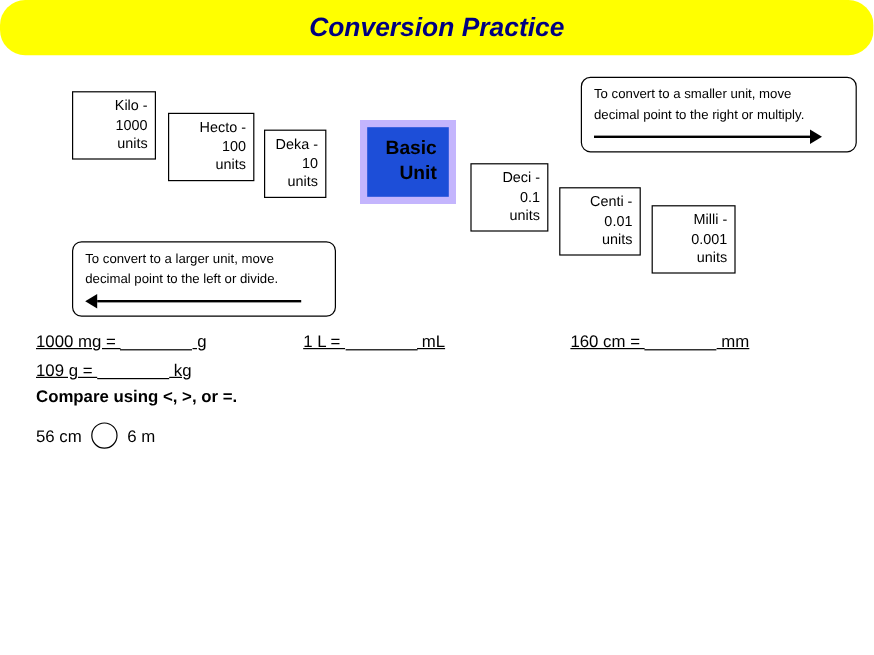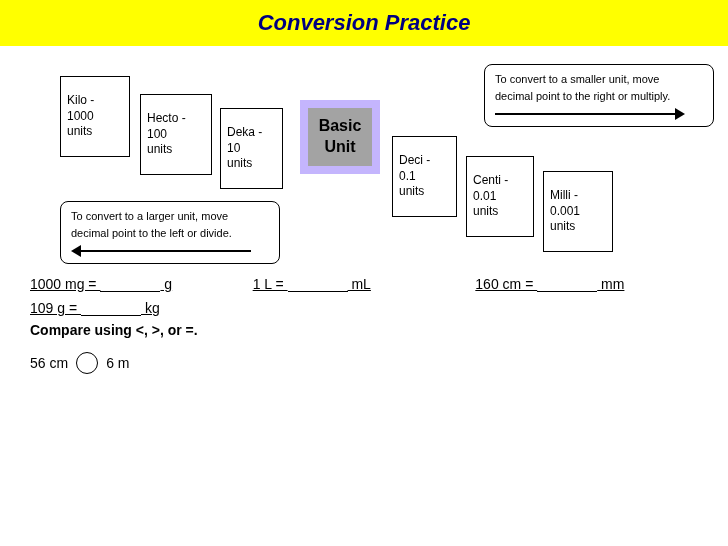--- a/index.html
+++ b/index.html
@@ -13,45 +13,46 @@
     }
 
     .page-title {
       background: #ffff00;
       text-align: center;
       padding: 10px 16px;
       font-size: 22px;
       font-weight: bold;
       color: #000080;
       font-style: italic;
+      border-radius: 21px;
     }
 
     .diagram-area {
       position: relative;
       width: 100%;
       height: 220px;
       padding: 10px 20px;
     }
 
     
     .unit-box {
       position: absolute;
       border: 1px solid #000;
       background: #fff;
-      text-align: left;
+      text-align: right;
       font-size: 12px;
-      padding: 16px 6px;
+      padding: 4px 6px;
       line-height: 1.3;
     }
 
     .basic-unit-box {
       position: absolute;
-      border: 8px solid #c4b5fd;
-      background: #a3a3a3;
-      text-align: center;
+      border: 6px solid #c4b5fd;
+      background: #1d4ed8;
+      text-align: right;
       font-size: 16px;
       font-weight: bold;
       padding: 8px 10px;
       line-height: 1.3;
     }
 
     .note-box {
       position: absolute;
       border: 1px solid #000;
       border-radius: 8px;
@@ -138,21 +139,21 @@
 1000
 units</span>
   </div>
 
   <div class="unit-box" style="left:140px; top:48px; width:72px;">
     <span style="white-space:pre-line;">Hecto -
 100
 units</span>
   </div>
 
-  <div class="unit-box" style="left:220px; top:62px; width:63px;">
+  <div class="unit-box" style="left:220px; top:62px; width:52px;">
     <span style="white-space:pre-line;">Deka -
 10
 units</span>
   </div>
 
   <div class="basic-unit-box" style="left:300px; top:54px; width:80px;">
     <span style="white-space:pre-line;">Basic
 Unit</span>
   </div>
 

